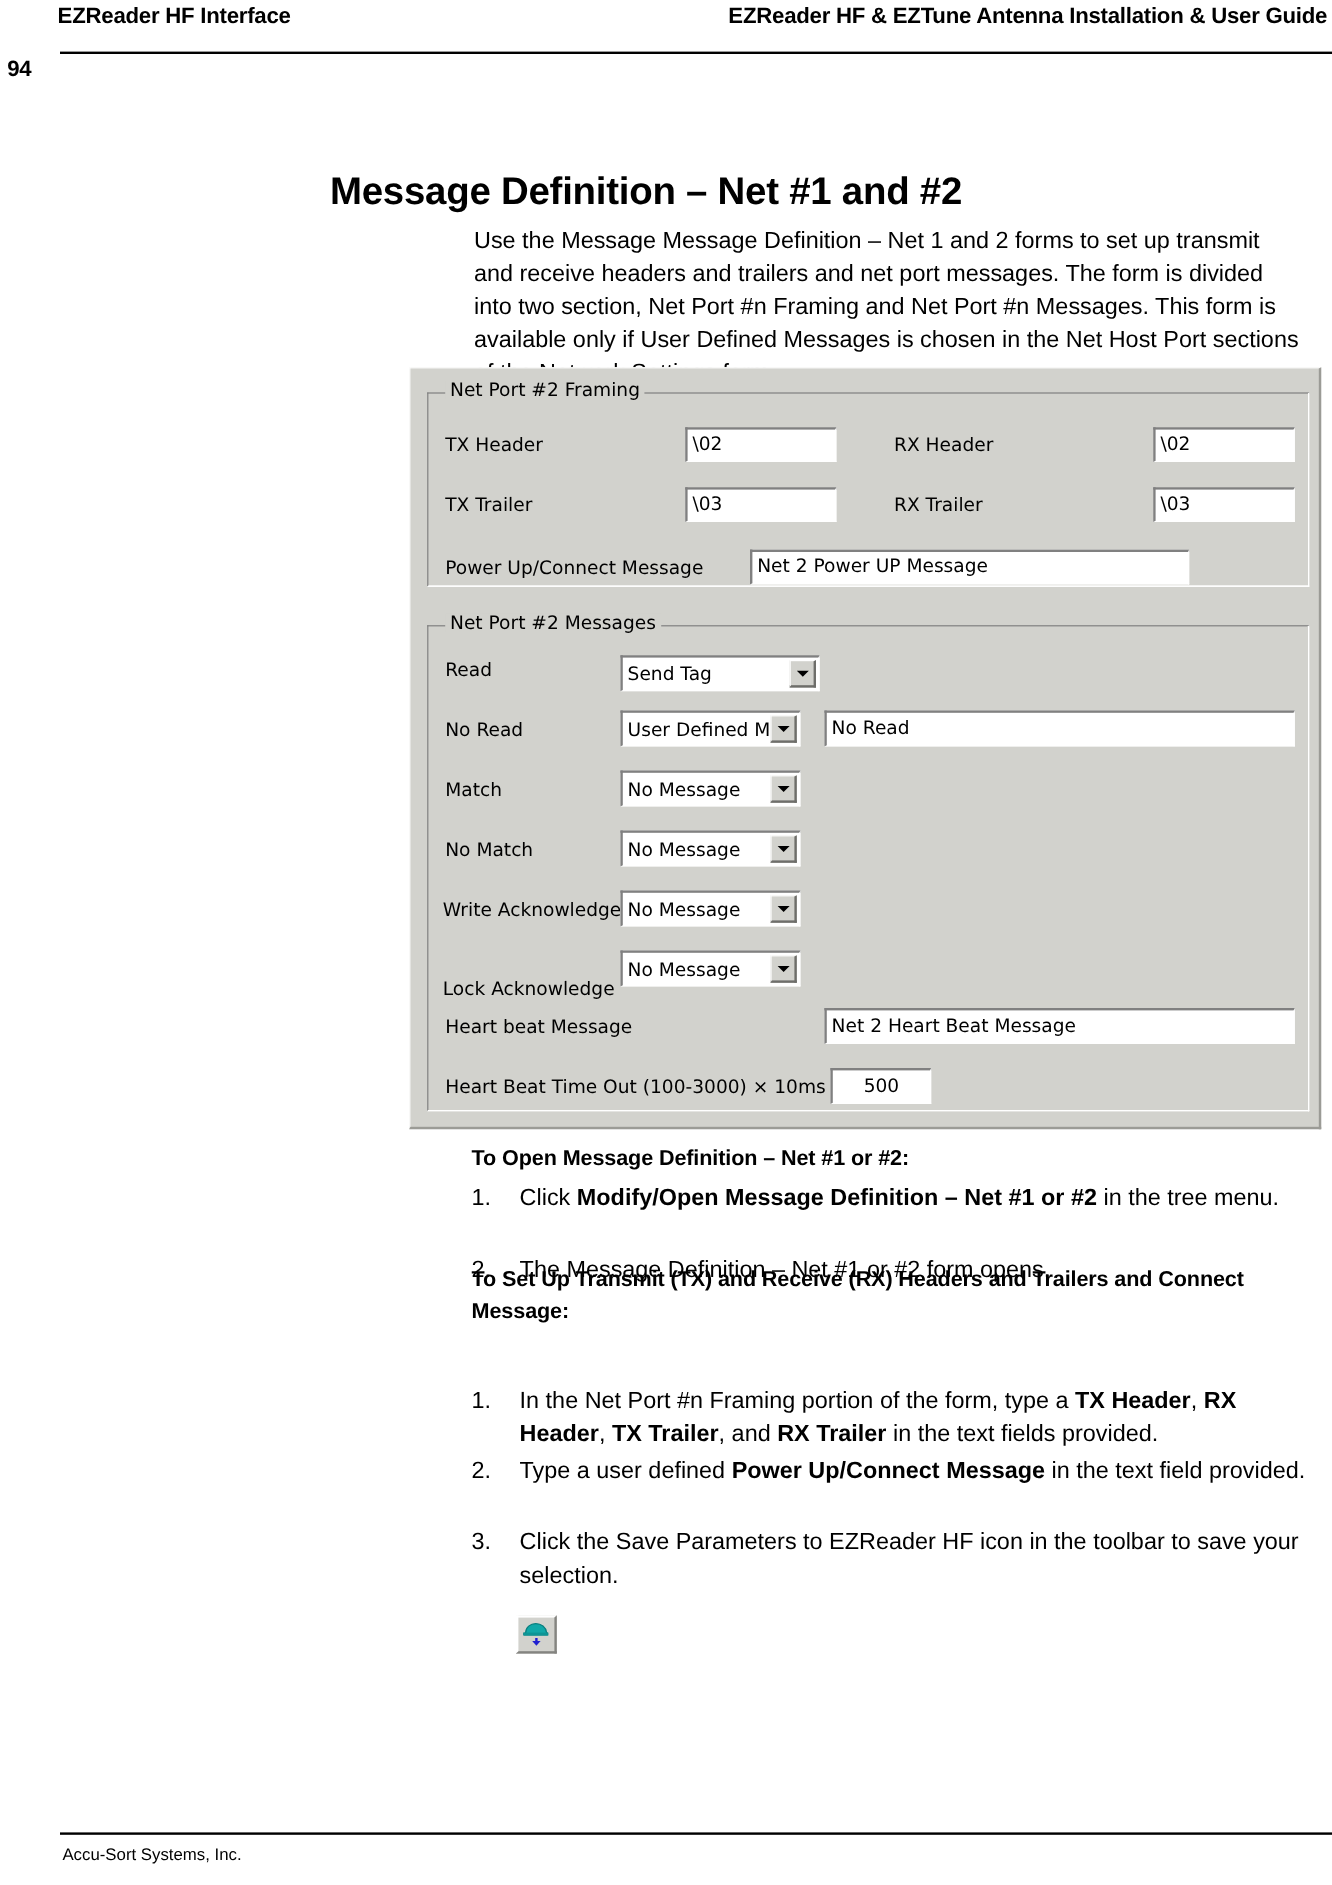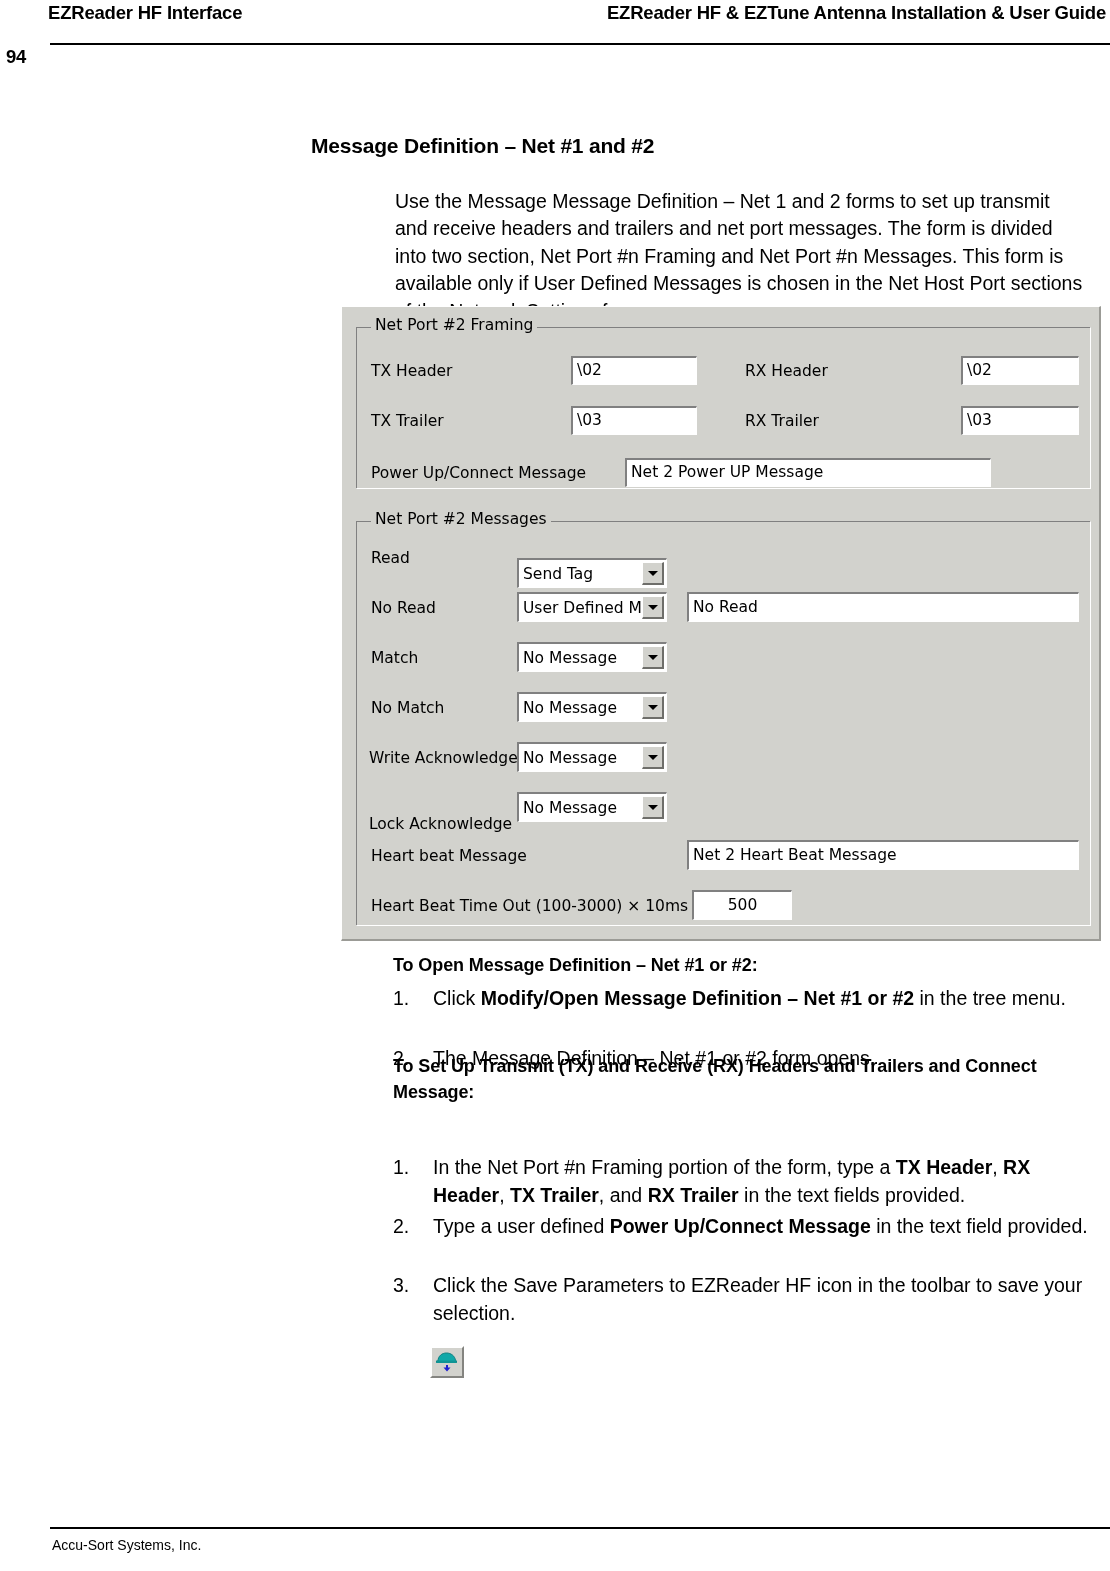--- a/index.html
+++ b/index.html
@@ -68,25 +68,24 @@
     left: 52px; top: 28px;
     font-size: 14px;
   }
 
   
   .content { position: absolute; left: 0; top: 0; width: 1110px; }
 
   .section-title {
     position: absolute;
     left: 275px; top: 120px;
-    font-size: 21px;
+    font-size: 32px;
     font-weight: bold;
     letter-spacing: -0.2px;
     white-space: nowrap;
-    margin-left: 36px;
   }
 
   .intro-para {
     position: absolute;
     left: 395px; top: 168px;
     width: 690px;
     font-size: 19.5px;
     line-height: 27.5px;
   }
 
@@ -280,21 +279,21 @@
         <div class="textbox" style="left:604px; top:78px; width:118px; height:29px;">\03</div>
 
         <div class="fld-label" style="left:14px; top:136px;">Power Up/Connect Message</div>
         <div class="textbox" style="left:268px; top:130px; width:366px; height:29px;">Net 2 Power UP Message</div>
       </fieldset>
 
       <fieldset class="groupbox" id="gb-messages">
         <div class="gb-title">Net Port #2 Messages</div>
 
         <div class="fld-label" style="left:14px; top:27px;">Read</div>
-        <div class="combo" style="left:160px; top:36px; width:150px; height:30px;align-items:center;">
+        <div class="combo" style="left:160px; top:24px; width:166px; height:30px;align-items:center;">
           <span class="combo-text">Send Tag</span>
           <span class="combo-btn">
               <span class="arrow"></span>
             </span>
         </div>
 
         <div class="fld-label" style="left:14px; top:77px;">No Read</div>
         <div class="combo" style="left:160px; top:70px; width:150px; height:30px;">
           <span class="combo-text">User Defined M</span>
           <span class="combo-btn">
@@ -332,21 +331,21 @@
           <span class="combo-text">No Message</span>
           <span class="combo-btn">
               <span class="arrow"></span>
             </span>
         </div>
 
         <div class="fld-label" style="left:14px; top:325px;">Heart beat Message</div>
         <div class="textbox" style="left:330px; top:318px; width:392px; height:30px;">Net 2 Heart Beat Message</div>
 
         <div class="fld-label" style="left:14px; top:375px;">Heart Beat Time Out (100-3000) × 10ms</div>
-        <div class="textbox center" style="left:335px; top:368px; width:100px; height:30px;">500</div>
+        <div class="textbox center" style="left:335px; top:368px; width:84px; height:30px;">500</div>
       </fieldset>
 
     </div>
   </div>
 
   <div class="proc-head" style="left:393px; top:952px; width:700px;">To Open Message Definition – Net #1 or #2:</div>
 
   <div class="proc-item" style="left:393px; top:985px; width:706px;">
     <span class="num">1.</span>
     <span class="txt">Click <b>Modify/Open Message Definition – Net #1 or #2</b> in the tree menu.</span>

